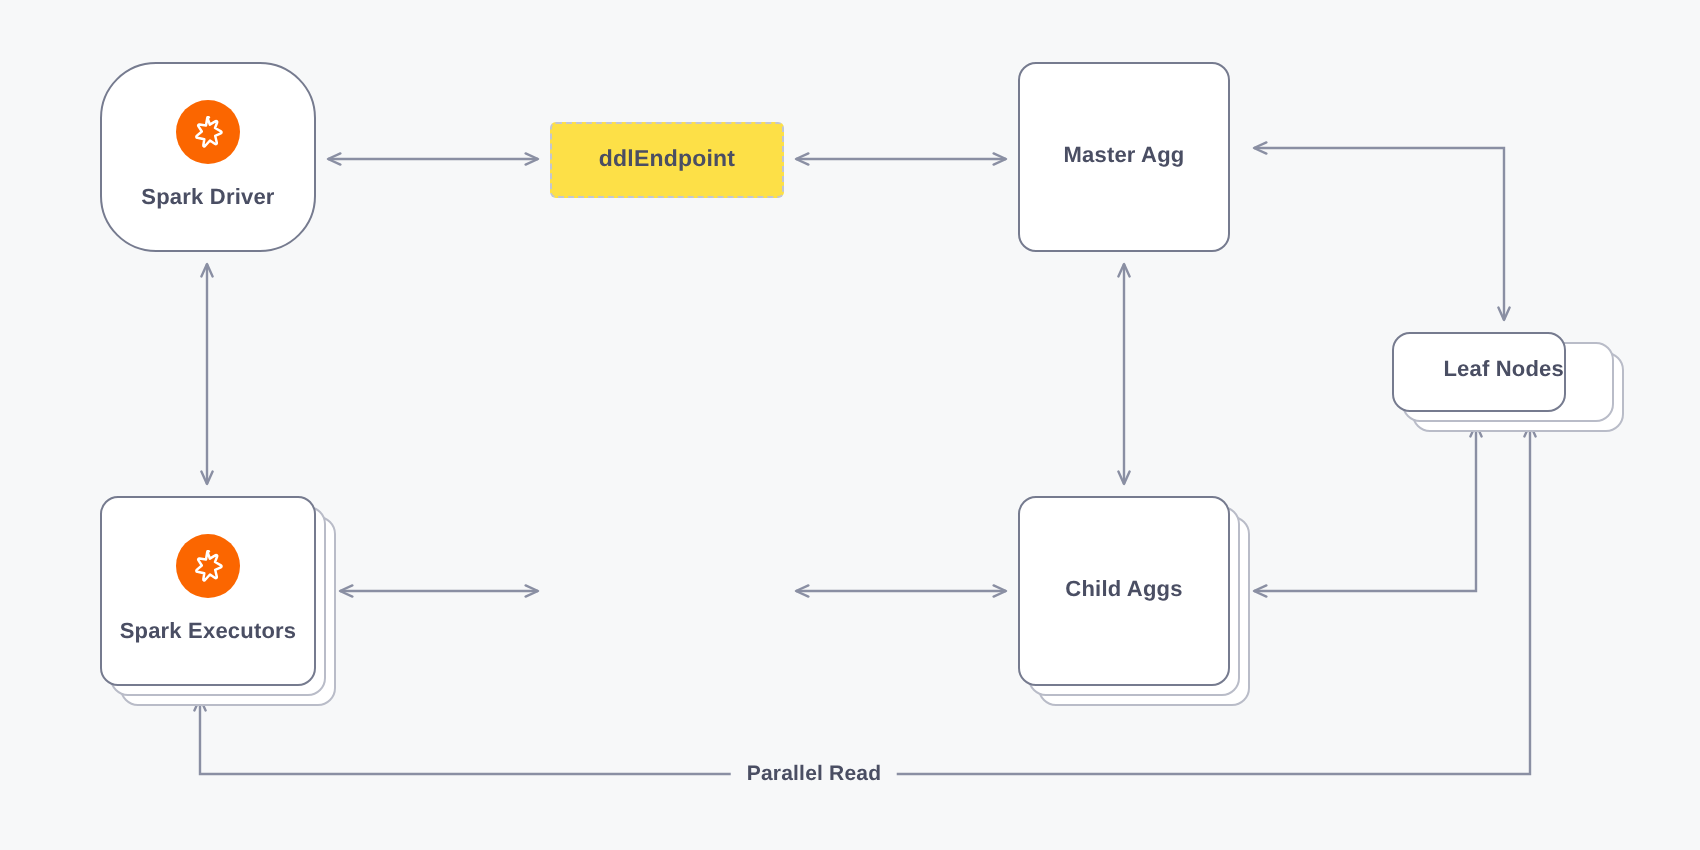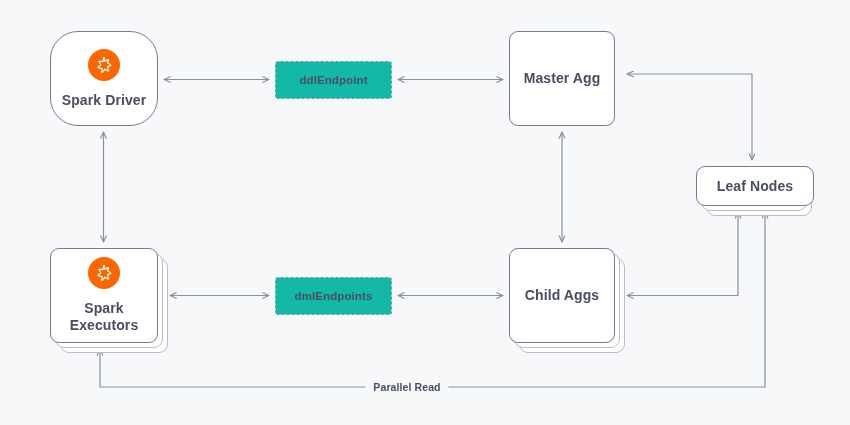--- a/index.html
+++ b/index.html
@@ -32,21 +32,21 @@
     background: #ffffff;
     border: 1.4px solid #767b8f;
     border-radius: 9px;
     display: flex;
     flex-direction: column;
     align-items: center;
     justify-content: center;
     z-index: 5;
   }
   .node-label {
-    font-size: 14px;
+    font-size: 11px;
     font-weight: 700;
     color: #4a4e63;
     letter-spacing: 0.1px;
     line-height: 1.2;
     text-align: center;
   }
   .stack-layer {
     position: absolute;
     box-sizing: border-box;
     background: #ffffff;
@@ -66,21 +66,21 @@
     align-items: center;
     justify-content: center;
     margin-bottom: 11px;
   }
   .spark-icon svg { display: block; }
 
   
   .endpoint {
     position: absolute;
     box-sizing: border-box;
-    background: #14b8a6;
+    background: #fde047;
     border: 1.3px dashed #c3c6d2;
     border-radius: 3px;
     display: flex;
     align-items: center;
     justify-content: center;
     z-index: 5;
   }
   .endpoint-label {
     font-size: 11.5px;
     font-weight: 700;
@@ -147,21 +147,21 @@
     </span>
     <span class="node-label">Spark Driver</span>
   </div>
 
   <div class="node" style="left:509px; top:31px; width:106px; height:95px;">
     <span class="node-label">Master Agg</span>
   </div>
 
   <div class="stack-layer l2" style="left:706px; top:176px; width:106px; height:40px;"></div>
   <div class="stack-layer" style="left:701px; top:171px; width:106px; height:40px;"></div>
-  <div class="node" style="left:696px; top:166px; width:118px; height:40px;">
+  <div class="node" style="left:696px; top:166px; width:87px; height:40px;align-items:flex-end;">
     <span class="node-label">Leaf Nodes</span>
   </div>
 
   <div class="stack-layer l2" style="left:60px; top:258px; width:108px; height:95px;"></div>
   <div class="stack-layer" style="left:55px; top:253px; width:108px; height:95px;"></div>
   <div class="node" style="left:50px; top:248px; width:108px; height:95px;align-items:center;">
     <span class="spark-icon">
       <svg width="20" height="20" viewBox="0 0 24 24">
         <path d="M12.6 3.2c-.5-.2-1 .1-1.1.6l-.7 4.3-3.9-.6c-.6-.1-1 .5-.7 1l2.1 3.2-3.1 2.6c-.4.4-.2 1.1.4 1.2l4.2.8-.6 3.6c-.1.6.6 1 1 .5l3-3.3 3.1 2.1c.5.3 1.1-.1 1-.7l-1-4.2 3.4-1.5c.5-.2.6-.9.1-1.2l-3.6-2 1.3-3.3c.2-.6-.4-1.1-.9-.8l-3.5 2.1-1.5-4.4z" fill="none" stroke="#ffffff" stroke-width="1.5" stroke-linejoin="round" stroke-linecap="round"></path>
       </svg>
@@ -172,19 +172,16 @@
   <div class="stack-layer l2" style="left:519px; top:258px; width:106px; height:95px;"></div>
   <div class="stack-layer" style="left:514px; top:253px; width:106px; height:95px;"></div>
   <div class="node" style="left:509px; top:248px; width:106px; height:95px;align-items:center;">
     <span class="node-label">Child Aggs</span>
   </div>
 
   <div class="endpoint" style="left:275px; top:61px; width:117px; height:38px;">
     <span class="endpoint-label">ddlEndpoint</span>
   </div>
 
-  <div class="endpoint" style="left:275px; top:277px; width:117px; height:38px;">
-    <span class="endpoint-label">dmlEndpoints</span>
-  </div>
 
   <span class="edge-label" style="left:393px; top:387px;margin-left:14px;">Parallel Read</span>
 
 </div>
 
 </body></html>

